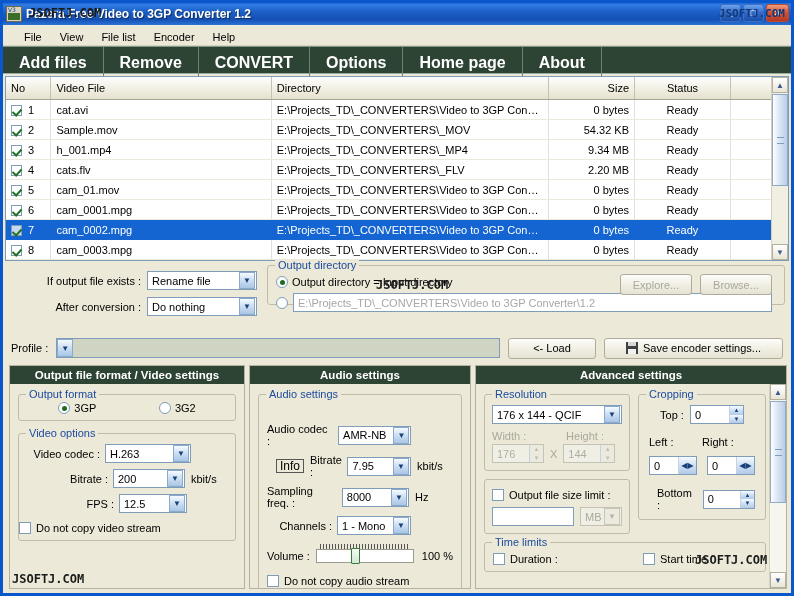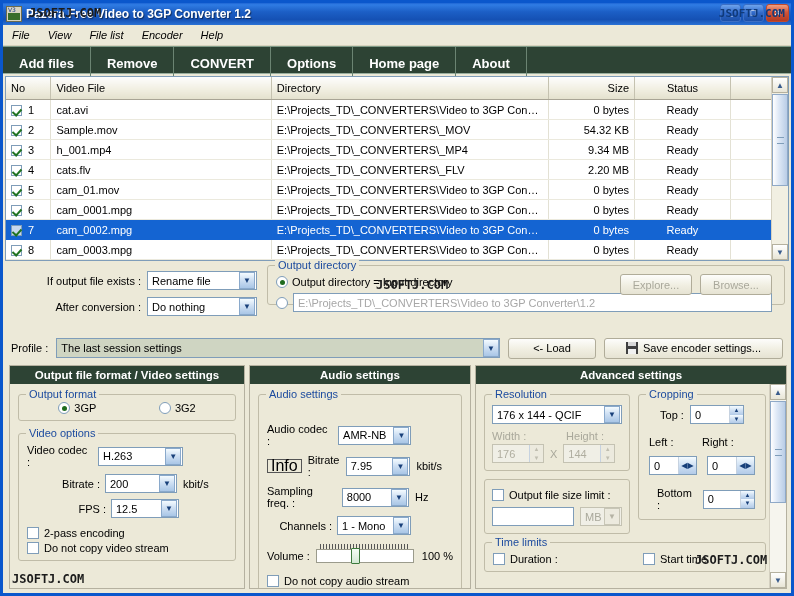--- a/index.html
+++ b/index.html
@@ -45,32 +45,32 @@
   .win-btn.close{
     background:linear-gradient(180deg,#f0a080,#d1543a 45%,#b33a22);
     border-color:#c24a2c;width:23px;
   }
   .wm{
     position:absolute;font-family:"DejaVu Sans Mono",monospace;font-weight:bold;
     color:#1b1b1b;letter-spacing:0px;pointer-events:none;
   }
   
   .menubar{
-    height:20px;flex:0 0 20px;background:#ece9d8;display:flex;align-items:center;
-    padding-left:0;border-bottom:1px solid #d6d2bd;font-style:italic;
+    height:20px;flex:0 0 20px;background:#ece9d8;display:flex;align-items:flex-end;
+    padding-left:12px;border-bottom:1px solid #d6d2bd;
   }
   .menu-item{padding:2px 9px;color:#000;font-size:11px;}
   
   .toolbar{
     flex:0 0 26px;height:26px;background:#2d4334;
     display:flex;align-items:stretch;
     border-top:1px solid #7e9a86;border-bottom:1px solid #9aaf9f;
   }
   .tb-btn{
-    color:#fff;font-weight:bold;font-size:13px;
+    color:#fff;font-weight:bold;font-size:16px;
     display:flex;align-items:center;justify-content:center;
     padding:16px 16px;border-right:1px solid #6b8472;white-space:nowrap;
   }
   .tb-fill{flex:1;border-right:none;}
   
   .listwrap{
     flex:0 0 185px;height:185px;margin:2px 2px 0 2px;
     border:1px solid #7f9db9;background:#fff;display:flex;box-sizing:border-box;
     position:relative;overflow:hidden;
   }
@@ -221,21 +221,21 @@
   .slider-ticks{
     position:absolute;left:3px;right:3px;top:-6px;height:5px;
     background:repeating-linear-gradient(90deg,#555 0 1px,transparent 1px 3px);
   }
   .slider-thumb{
     position:absolute;left:36%;top:-2px;width:9px;height:16px;
     background:linear-gradient(180deg,#f3fdf3,#d3e8d3);border:1px solid #3c7a3c;
     box-sizing:border-box;border-radius:1px;
   }
   .info-btn{
-    border:1px solid #555;padding:0 3px;font-size:16px;line-height:12px;background:#ece9d8;
+    border:1px solid #555;padding:0 3px;font-size:12px;line-height:12px;background:#ece9d8;margin-left:9px;
   }
   .pscroll{
     position:absolute;right:0;top:0;bottom:0;width:16px;background:#f6f5ee;
     border-left:1px solid #d4d0c0;
   }
   .lbl{color:#000;font-size:11px;}
   .gray{color:#a9a89b;}
   .row{display:flex;align-items:center;}
 </style>
 </head>
@@ -410,21 +410,20 @@
       <div class="row">
         <span class="radio"></span>
         <div class="txtbox" style="flex:1;margin-left:5px;margin-right:4px;">E:\Projects_TD\_CONVERTERS\Video to 3GP Converter\1.2</div>
       </div>
     </div>
   </div>
 
   <div class="profrow">
     <span class="lbl">Profile :</span>
     <div class="prof-combo">
-      <span class="cv" style="flex:1;padding-left:4px;">The last session settings</span>
       <span class="carrow" style="width:16px;height:18px;display:flex;align-items:center;justify-content:center;background:linear-gradient(180deg,#f4fbff,#cfe0f3 45%,#a9c6e6);border:1px solid #8aa9cb;box-sizing:border-box;color:#18407a;font-size:8px;">▼</span>
     </div>
     <div class="btn" style="width:88px;">&lt;- Load</div>
     <div class="btn" style="width:179px;">
       <span class="save-ico"></span>
       <span>Save encoder settings...</span>
     </div>
   </div>
 
   <div class="panels">
@@ -439,21 +438,21 @@
               <span class="radio on"></span>
               <span class="lbl" style="margin-left:4px;">3GP</span>
             </span>
             <span class="row">
               <span class="radio"></span>
               <span class="lbl" style="margin-left:4px;">3G2</span>
             </span>
           </div>
         </div>
 
-        <div class="group" style="padding:10px 8px 6px;">
+        <div class="group" style="padding:10px 0 6px;">
           <span class="glabel">Video options</span>
 
           <div class="row" style="justify-content:flex-end;margin-bottom:6px;">
             <span class="lbl" style="margin-right:5px;">Video codec :</span>
             <div class="combo" style="width:86px;">
               <span class="cv">H.263</span>
               <span class="carrow">▼</span>
             </div>
             <span style="width:44px;"></span>
           </div>
@@ -469,24 +468,20 @@
 
           <div class="row" style="justify-content:flex-end;margin-bottom:9px;">
             <span class="lbl" style="margin-right:5px;">FPS :</span>
             <div class="combo" style="width:68px;">
               <span class="cv">12.5</span>
               <span class="carrow">▼</span>
             </div>
             <span style="width:48px;"></span>
           </div>
 
-          <div class="row" style="margin-bottom:3px;">
-            <span class="chk"></span>
-            <span class="lbl" style="margin-left:5px;">2-pass encoding</span>
-          </div>
           <div class="row">
             <span class="chk"></span>
             <span class="lbl" style="margin-left:5px;">Do not copy video stream</span>
           </div>
         </div>
         <div class="wm" style="left:2px;bottom:2px;font-size:12px;position:absolute;">JSOFTJ.COM</div>
       </div>
     </div>
 
     <div class="panel p2">

